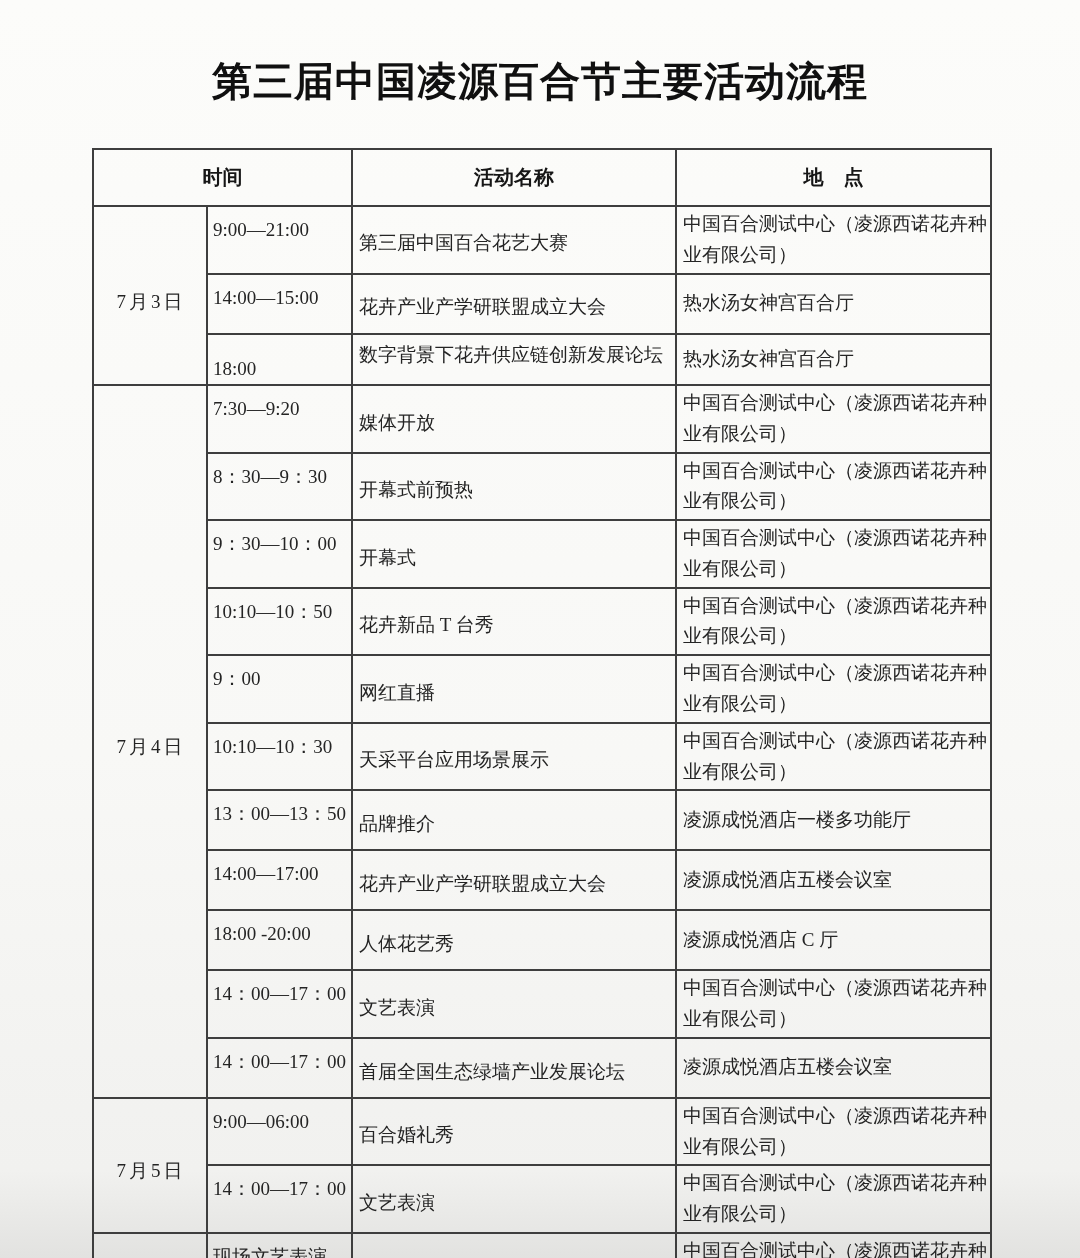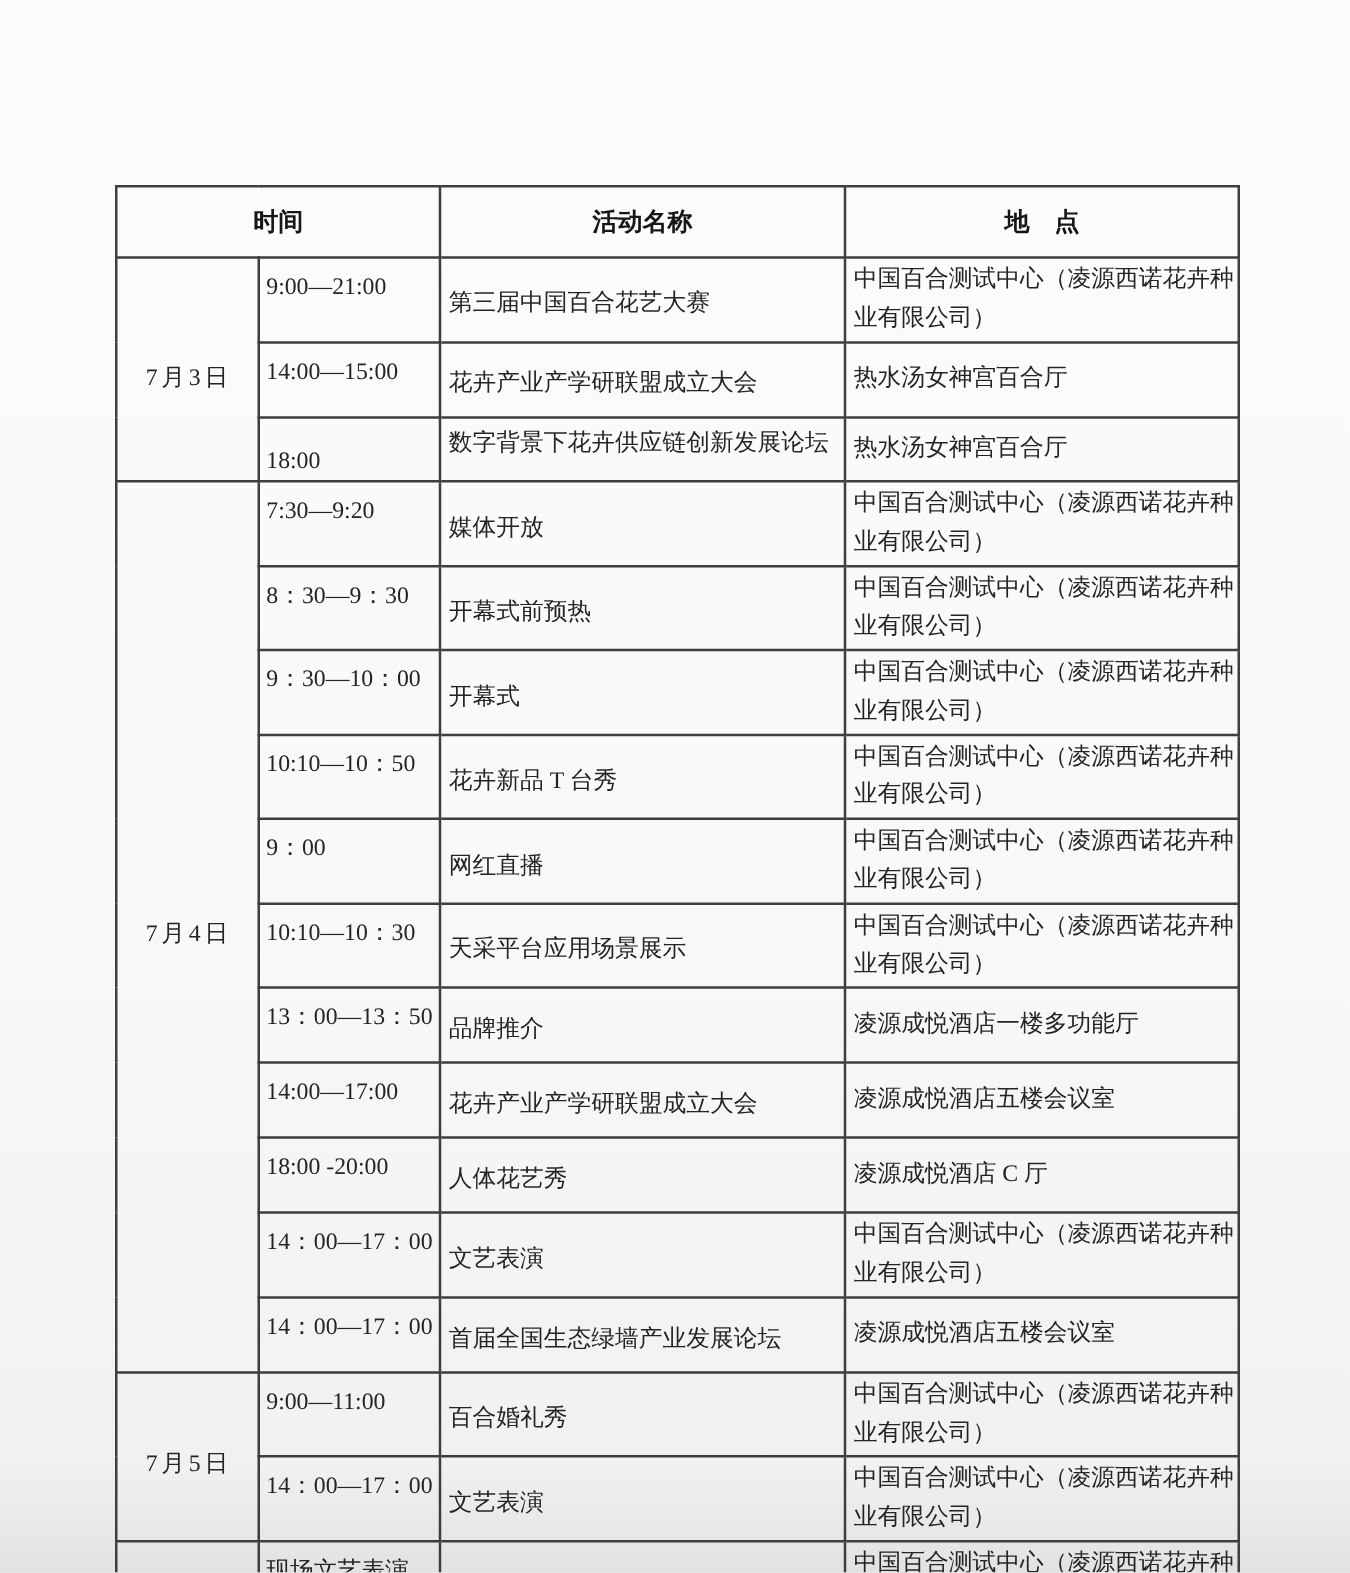--- a/index.html
+++ b/index.html
@@ -82,20 +82,21 @@
   
   .schedule tbody tr:nth-child(3) td { height: 30px; }
   .schedule tbody tr:nth-child(3) .cell-time { padding-top: 20px; }
   .schedule tbody tr:nth-child(3) .cell-activity { padding-top: 3px; padding-bottom: 12px; }
 </style>
 </head>
 <body>
 
 <div class="page">
 
+  <div class="doc-title">第三届中国凌源百合节主要活动流程</div>
 
   <table class="schedule">
     <colgroup>
       <col style="width:114px">
       <col style="width:145px">
       <col style="width:324px">
       <col style="width:315px">
     </colgroup>
     <thead>
       <tr>
@@ -172,21 +173,21 @@
           <td class="cell-activity">文艺表演</td>
           <td class="cell-location">中国百合测试中心（凌源西诺花卉种业有限公司）</td>
         </tr>
         <tr>
           <td class="cell-time">14：00—17：00</td>
           <td class="cell-activity">首届全国生态绿墙产业发展论坛</td>
           <td class="cell-location">凌源成悦酒店五楼会议室</td>
         </tr>
         <tr>
           <td rowspan="2" class="cell-date">7月5日</td>
-          <td class="cell-time">9:00—11:00</td>
+          <td class="cell-time">9:00—06:00</td>
           <td class="cell-activity">百合婚礼秀</td>
           <td class="cell-location">中国百合测试中心（凌源西诺花卉种业有限公司）</td>
         </tr>
         <tr>
           <td class="cell-time">14：00—17：00</td>
           <td class="cell-activity">文艺表演</td>
           <td class="cell-location">中国百合测试中心（凌源西诺花卉种业有限公司）</td>
         </tr>
         <tr>
           <td rowspan="1" class="cell-date">7月6日</td>

